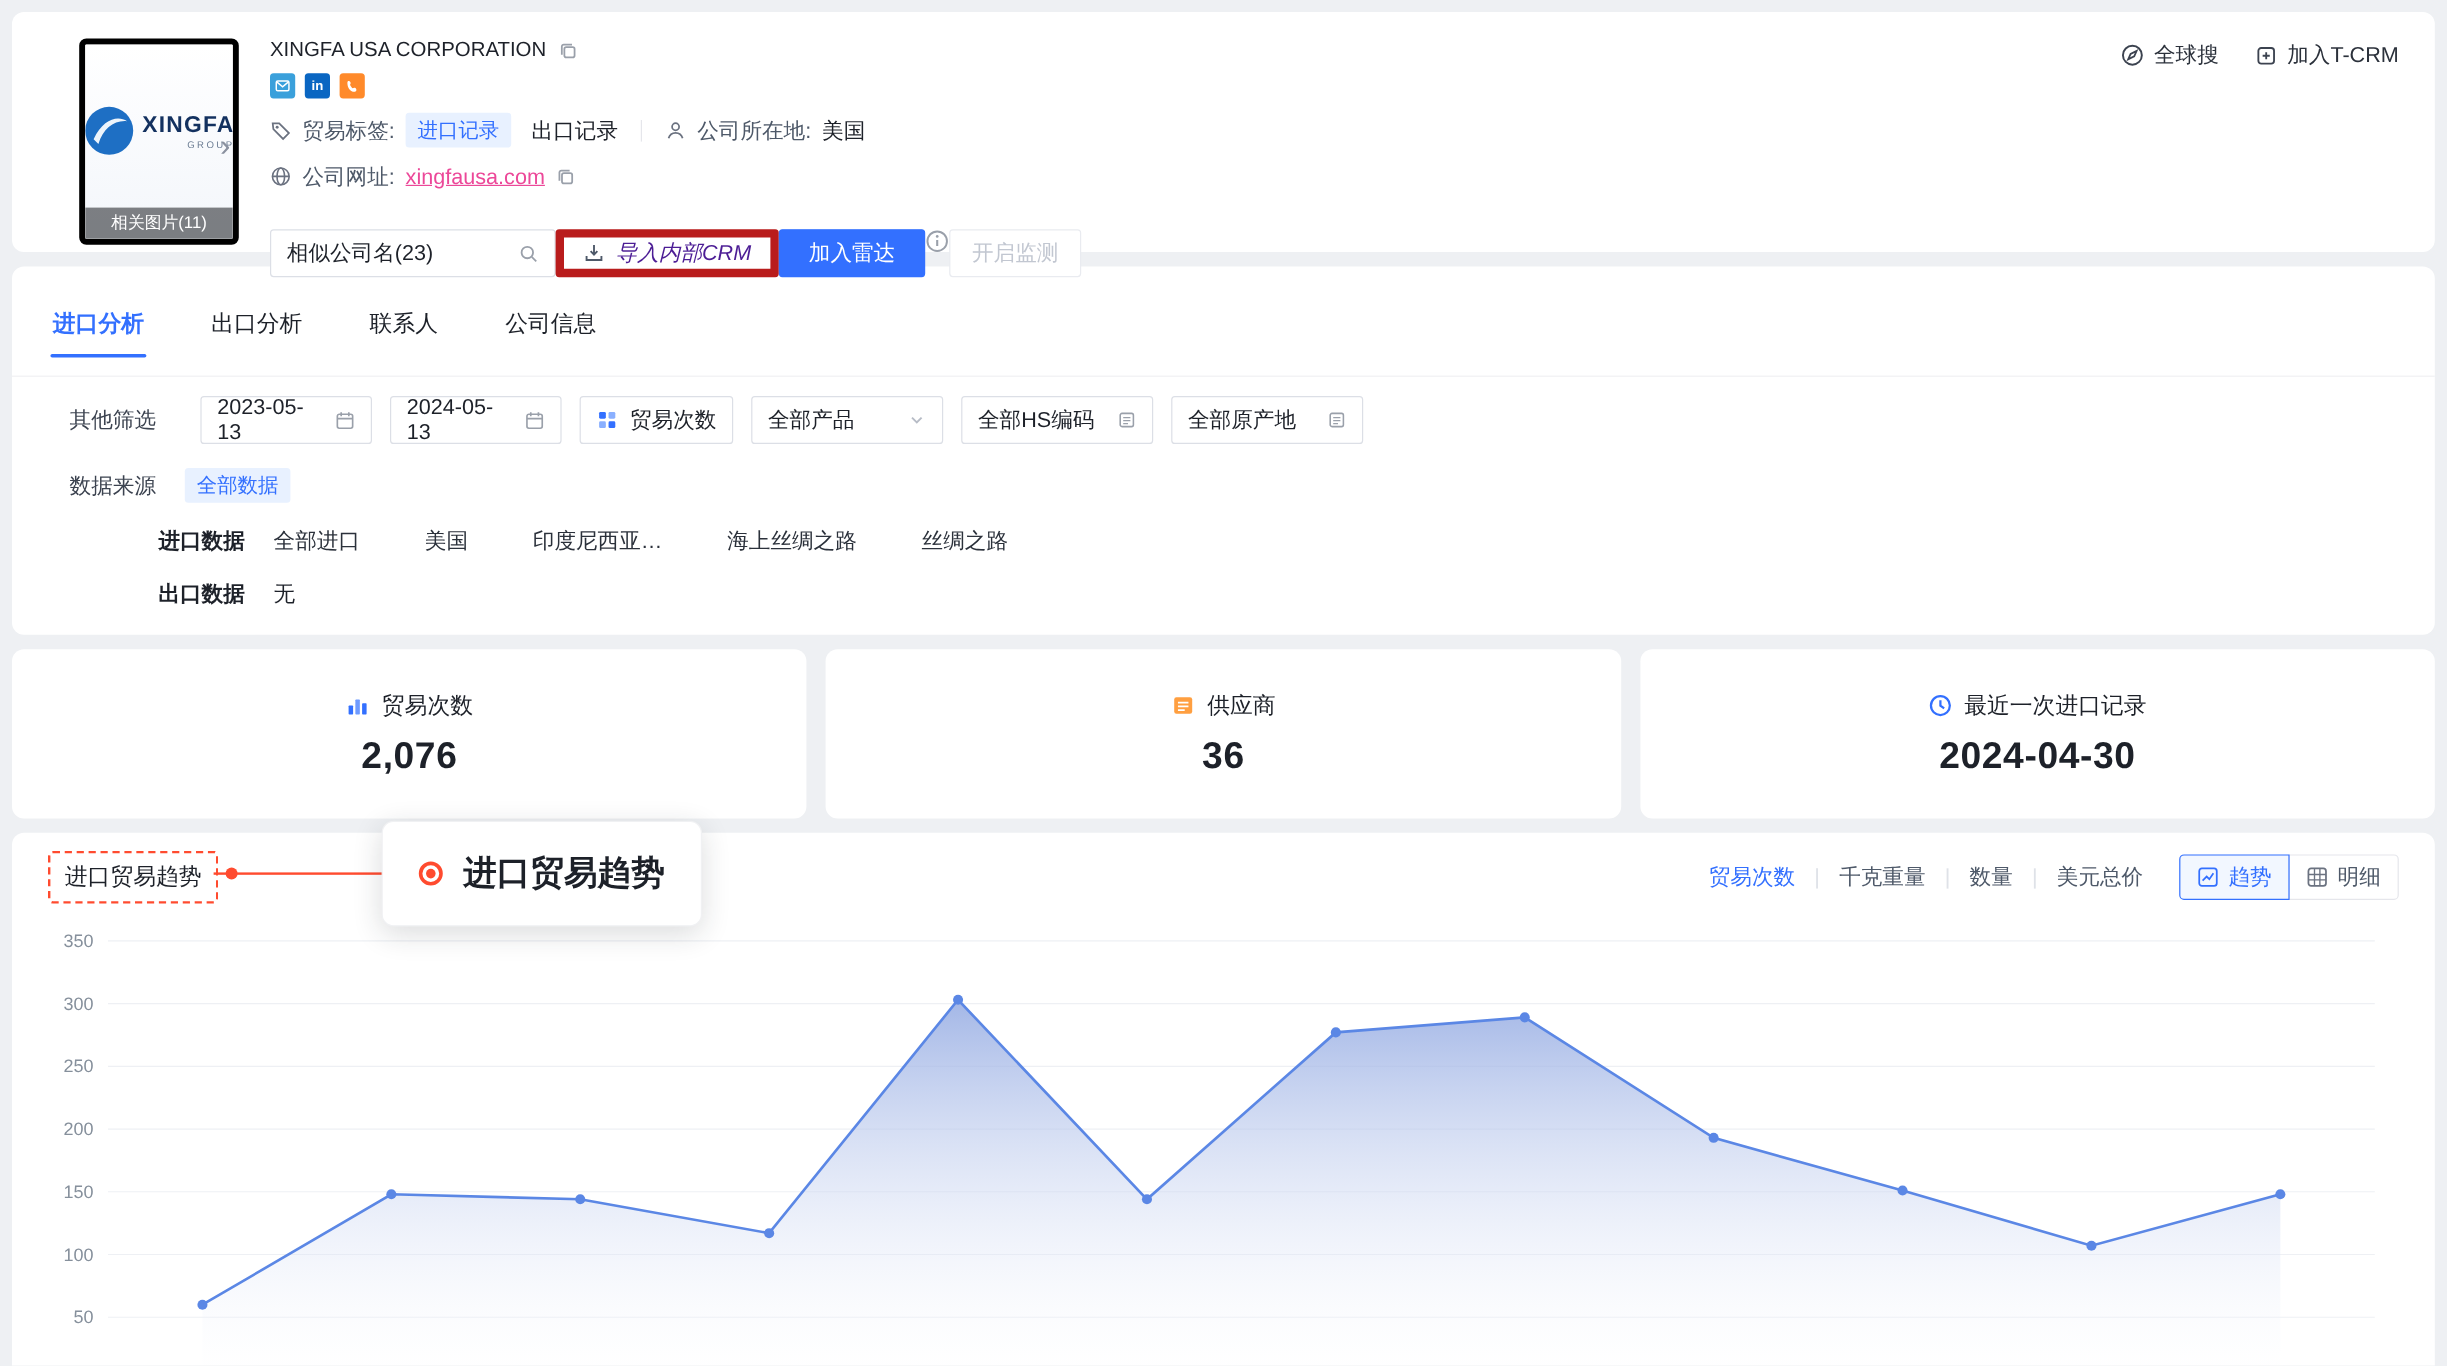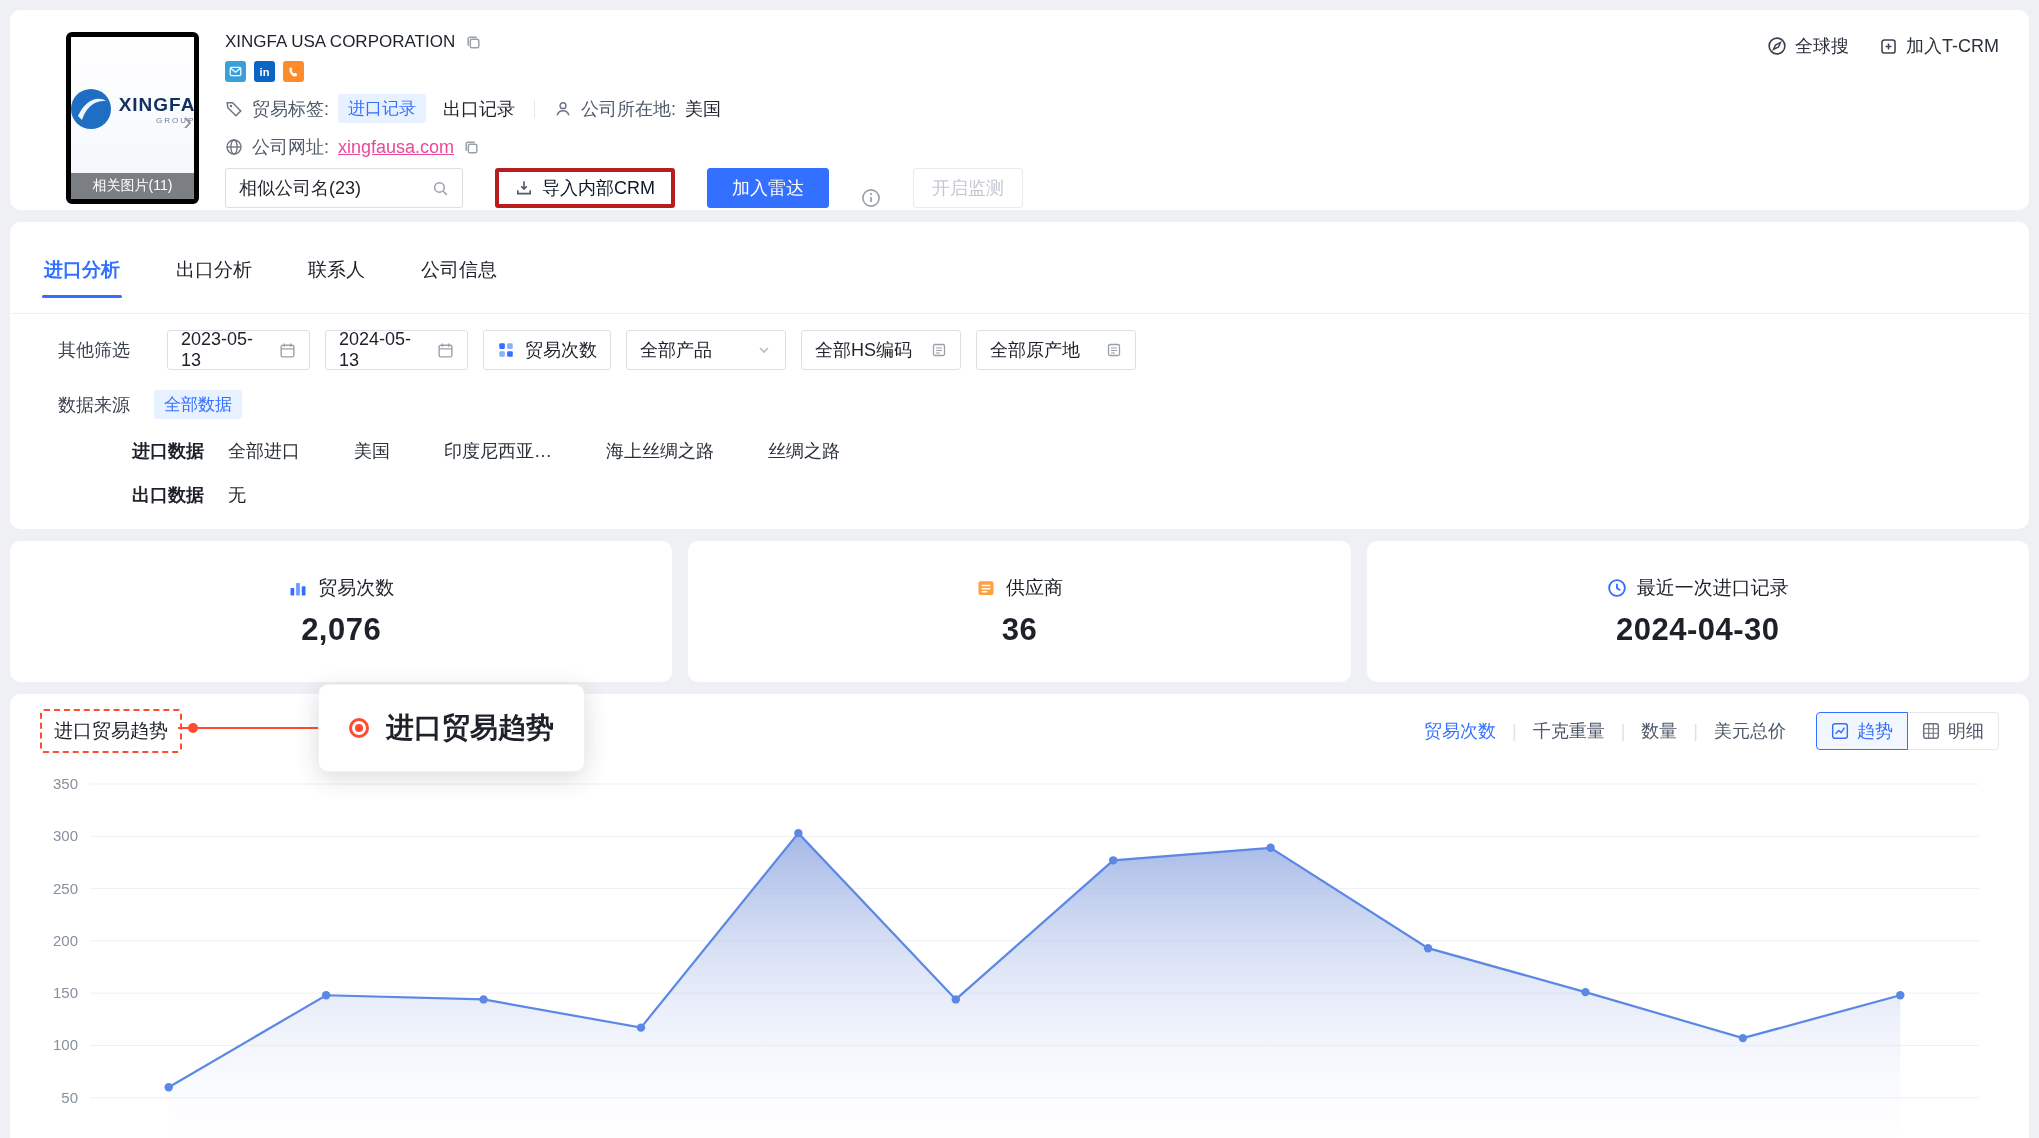--- a/index.html
+++ b/index.html
@@ -32,25 +32,25 @@
   .company-name{font-size:17px;font-weight:500;color:#1d2129;}
   .social-row{display:flex;gap:8px;margin-top:9px;}
   .social{width:21px;height:21px;border-radius:3px;display:flex;align-items:center;justify-content:center;cursor:pointer;}
   .social.email{background:#3aa0db;}
   .social.linkedin{background:#0a66c2;color:#fff;font-size:11px;font-weight:700;}
   .social.phone{background:#ff8a2a;}
   .meta-row{display:flex;align-items:center;gap:9px;margin-top:12px;font-size:18px;}
   .tag-blue{background:#e8f1ff;color:#3370ff;padding:3px 10px;border-radius:3px;font-size:17px;cursor:pointer;}
   .vdiv{width:1px;height:18px;background:#e5e6eb;margin:0 10px;}
   .weblink{color:#ec4899;text-decoration:underline;cursor:pointer;font-size:18px;}
-  .actions-row{display:flex;align-items:flex-end;gap:32px;margin-top:9px;}
+  .actions-row{display:flex;align-items:flex-start;gap:0;margin-top:32px;}
   .input-box{height:40px;border:1px solid #dcdfe6;border-radius:3px;display:flex;align-items:center;justify-content:space-between;padding:0 13px;font-size:18px;background:#fff;cursor:pointer;gap:10px;}
   .similar{width:238px;}
   .btn{height:40px;border-radius:3px;font-size:18px;display:inline-flex;align-items:center;justify-content:center;gap:9px;cursor:pointer;font-family:inherit;}
-  .btn.ghost{background:#fff;border:4px solid #b91c1c;color:#0f172a;padding:0 16px;}
+  .btn.ghost{background:#fff;border:7px solid #b91c1c;color:#4c1d95;padding:0 16px;font-style:italic;}
   .btn.primary{background:#3370ff;border:1px solid #3370ff;color:#fff;padding:0 24px;font-weight:500;}
   .btn.disabled{background:#fff;border:1px solid #e9ebf0;color:#c2c7d1;padding:0 18px;cursor:default;}
   .header-topright{position:absolute;top:24px;right:30px;display:flex;gap:30px;font-size:18px;color:#2b313b;}
   .tr-item{display:flex;align-items:center;gap:8px;cursor:pointer;}
 
   
   .analysis-card{padding-bottom:22px;}
   .tabs{display:flex;gap:52px;padding:16px 32px;border-bottom:1px solid #f0f1f3;text-align:right;}
   .tab{padding:19px 2px 14px;font-size:19px;color:#1d2129;cursor:pointer;position:relative;}
   .tab.active{color:#3370ff;font-weight:600;}

